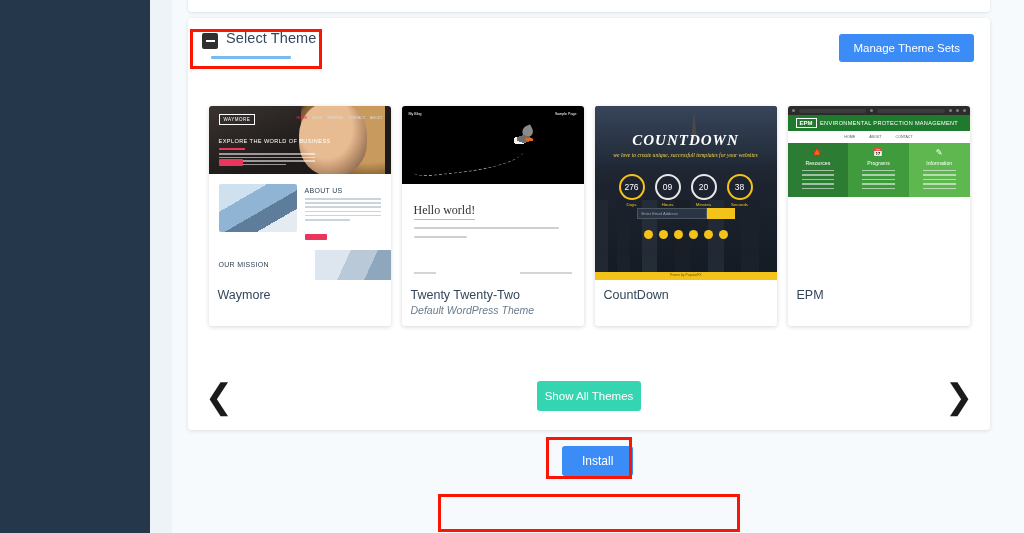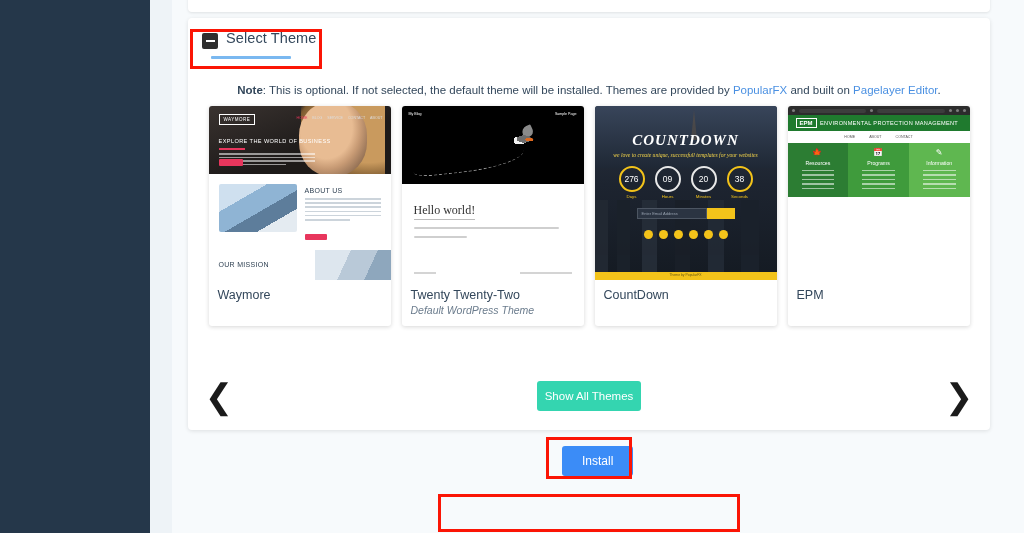--- a/index.html
+++ b/index.html
@@ -169,21 +169,21 @@
                linear-gradient(90deg, transparent 0 44%, #1a2029 44% 52%, transparent 52%),
                linear-gradient(90deg, transparent 0 62%, #232b36 62% 71%, transparent 71%),
                linear-gradient(90deg, transparent 0 80%, #1b222c 80% 90%, transparent 90%);
              opacity:.9; }
   .p3-title { position:absolute; left:0; right:0; top:26px; text-align:center;
               font-family:"Liberation Serif", serif; font-style:italic; font-weight:bold;
               font-size:15px; color:#fff; letter-spacing:1px; }
   .p3-sub { position:absolute; left:8px; right:8px; top:46px; text-align:center;
             font-family:"Liberation Serif", serif; font-style:italic;
             font-size:5.6px; color:#f6d64a; }
-  .p3-timers { position:absolute; left:0; right:0; top:60px;
+  .p3-timers { position:absolute; left:0; right:0; top:68px;
                display:flex; justify-content:center; gap:10px; }
   .p3-t { text-align:center; }
   .p3-circ { width:26px; height:26px; border-radius:50%; border:2px solid #f3c31a;
              display:flex; align-items:center; justify-content:center;
              font-size:8.5px; color:#fff; }
   .p3-circ.white { border-color:#e8e8e8; }
   .p3-lab { margin-top:2px; font-size:4.4px; color:#f3c31a; }
   .p3-form { position:absolute; left:42px; right:42px; top:102px; display:flex; }
   .p3-input { flex:1; height:11px; background:#2b3442; border:1px solid #4c5562;
               font-size:4px; color:#98a2b0; padding:2px 4px; }
@@ -267,25 +267,23 @@
   <div class="panel-above"></div>
 
   <div class="theme-panel">
 
     <div class="panel-head">
       <div class="collapse-btn">
           <i></i>
         </div>
       <div class="panel-title">Select Theme</div>
       <div class="title-underline"></div>
+      <button class="manage-btn">Manage Theme Sets</button>
     </div>
 
-    <div class="note-line">
-      <b>Note</b><span>: This is optional. If not selected, the default theme will be installed. Themes are provided by </span><a href="#">PopularFX</a><span> and built on </span><a href="#">Pagelayer Editor</a><span>.</span>
-    </div>
 
     <div class="cards">
 
       <div class="card">
         <div class="card-preview">
           <div class="p2-hero">
             <div class="p2-hair"></div>
             <div class="p2-face"></div>
             <div class="p2-logo">WAYMORE</div>
             <div class="p2-nav">

